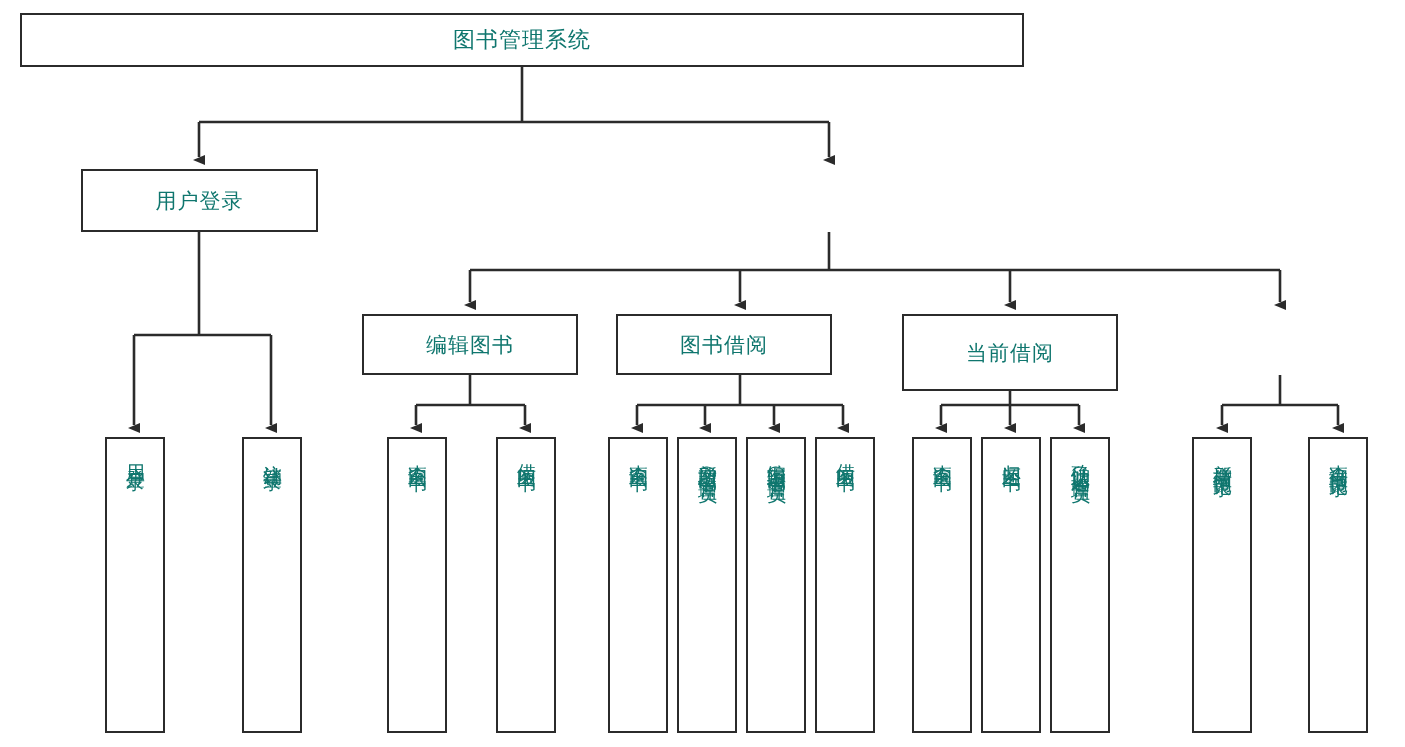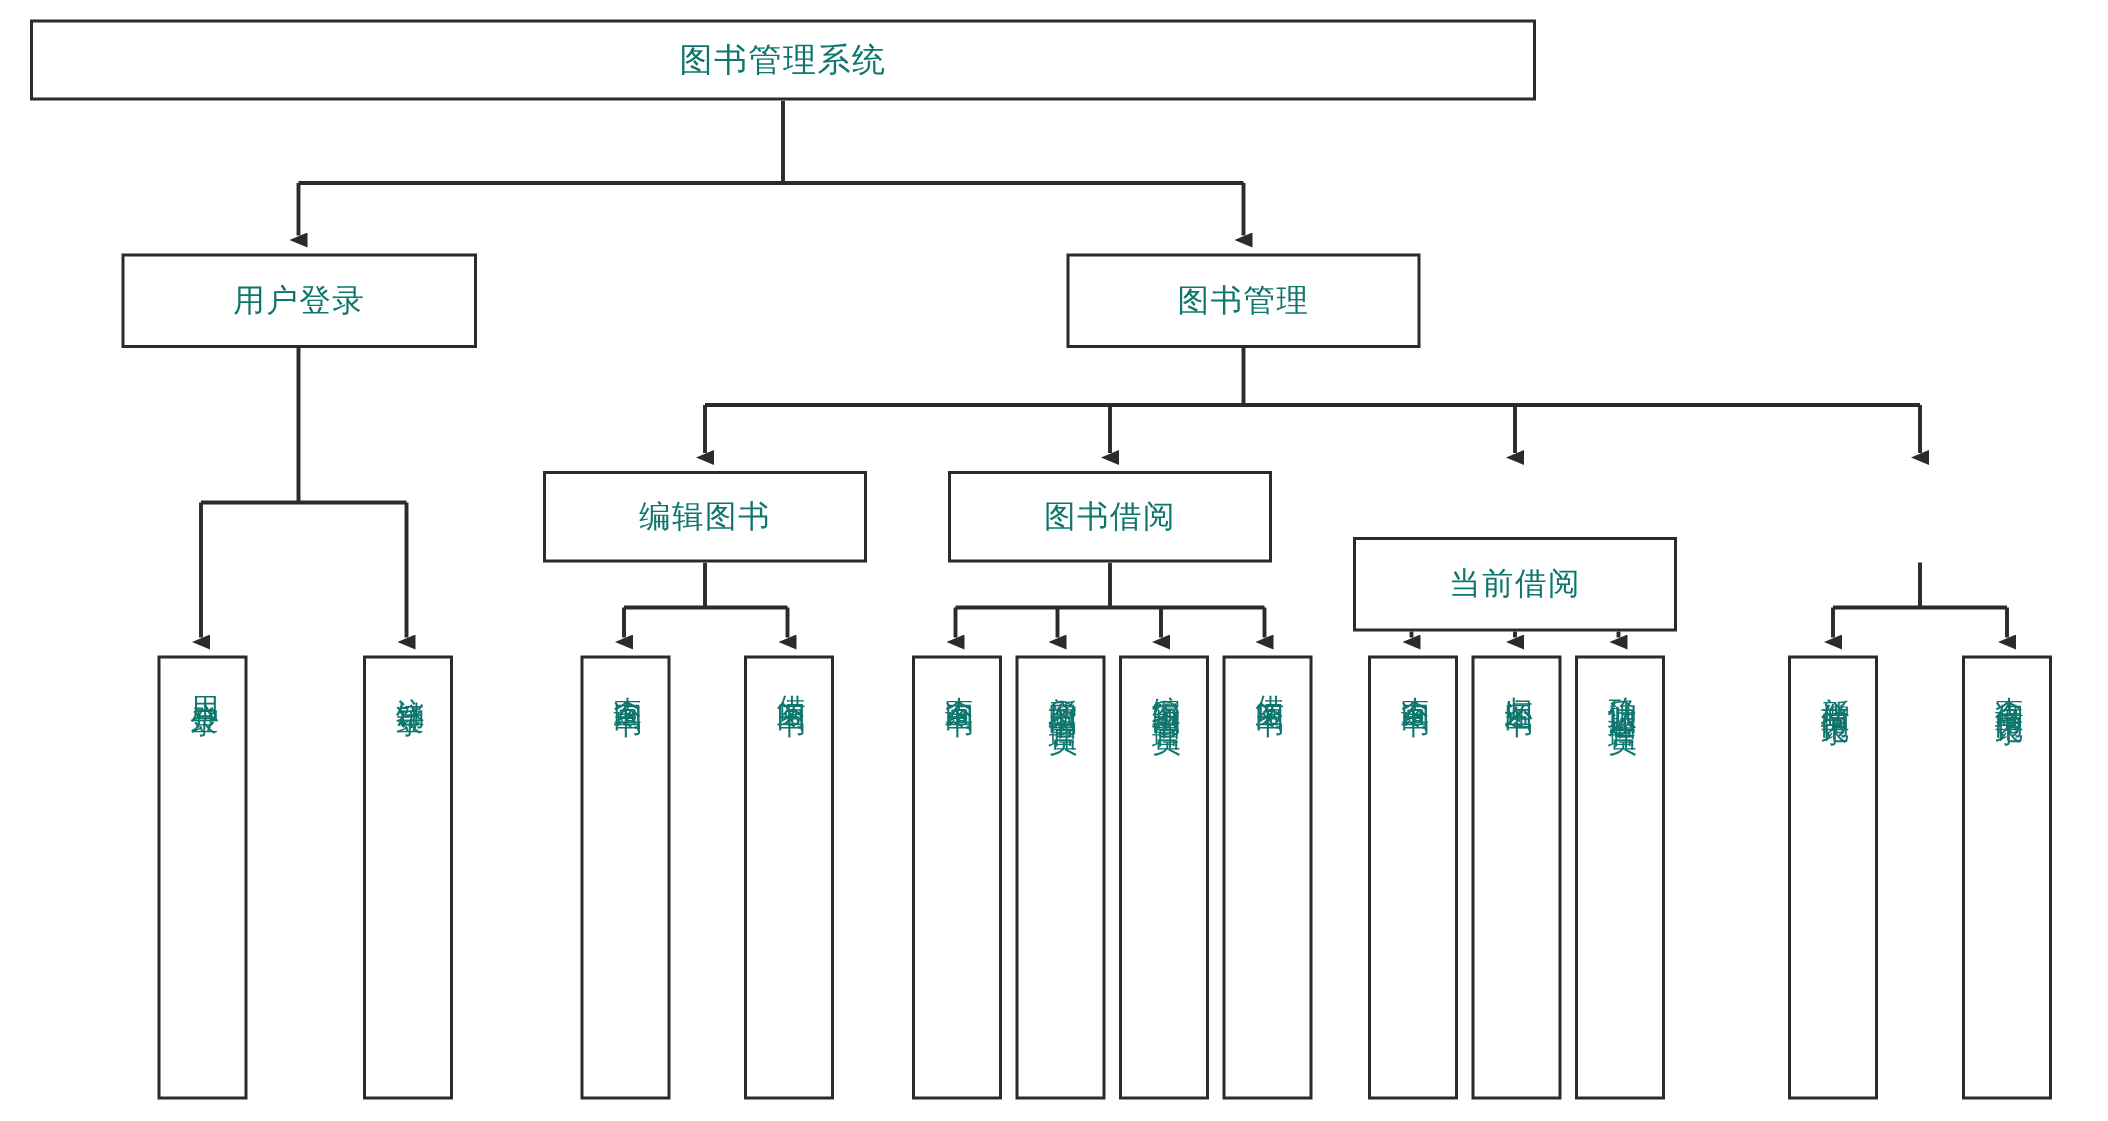--- a/index.html
+++ b/index.html
@@ -123,25 +123,24 @@
       <path d="M1280,375 L1280,405"></path>
       <path d="M1222,405 L1338,405"></path>
       <path d="M1222,405 L1222,425" marker-end="url(#arrow)"></path>
       <path d="M1338,405 L1338,425" marker-end="url(#arrow)"></path>
     </g>
   </svg>
 
   <div class="node h title" style="left:20px; top:13px; width:1004px; height:54px;">图书管理系统</div>
 
   <div class="node h" style="left:81px; top:169px; width:237px; height:63px;">用户登录</div>
-  <div class="node h" style="left:711px; top:169px; width:236px; height:63px;">图书管理</div>
 
   <div class="node h" style="left:362px; top:314px; width:216px; height:61px;">编辑图书</div>
-  <div class="node h" style="left:632px; top:314px; width:216px; height:61px;">图书借阅</div>
-  <div class="node h" style="left:902px; top:314px; width:216px; height:63px;margin-top:44px;">当前借阅</div>
+  <div class="node h" style="left:616px; top:314px; width:216px; height:61px;">图书借阅</div>
+  <div class="node h" style="left:902px; top:314px; width:216px; height:77px;">当前借阅</div>
 
   <div class="node leaf" style="left:105px; top:437px; width:60px; height:296px;">
     <span class="vtext">用户登录</span>
   </div>
   <div class="node leaf" style="left:242px; top:437px; width:60px; height:296px;">
     <span class="vtext">注销登录</span>
   </div>
 
   <div class="node leaf" style="left:387px; top:437px; width:60px; height:296px;">
     <span class="vtext">查询图书</span>

